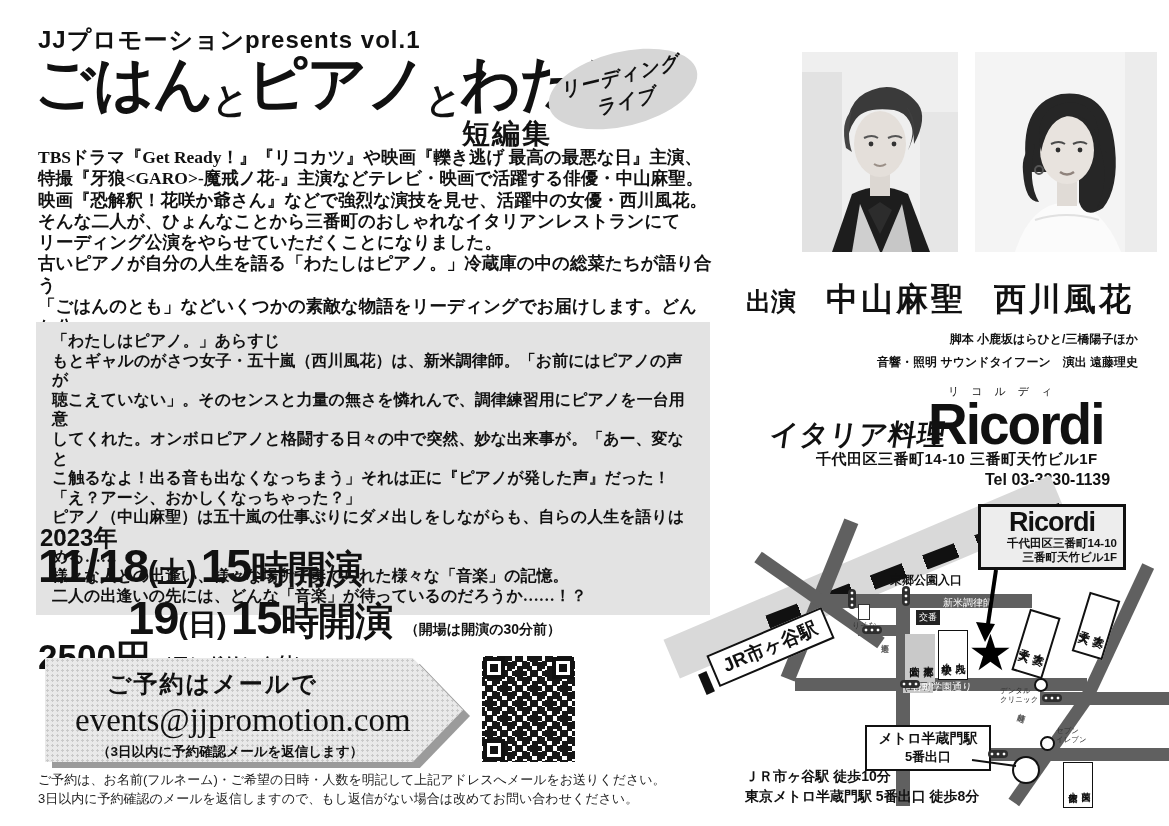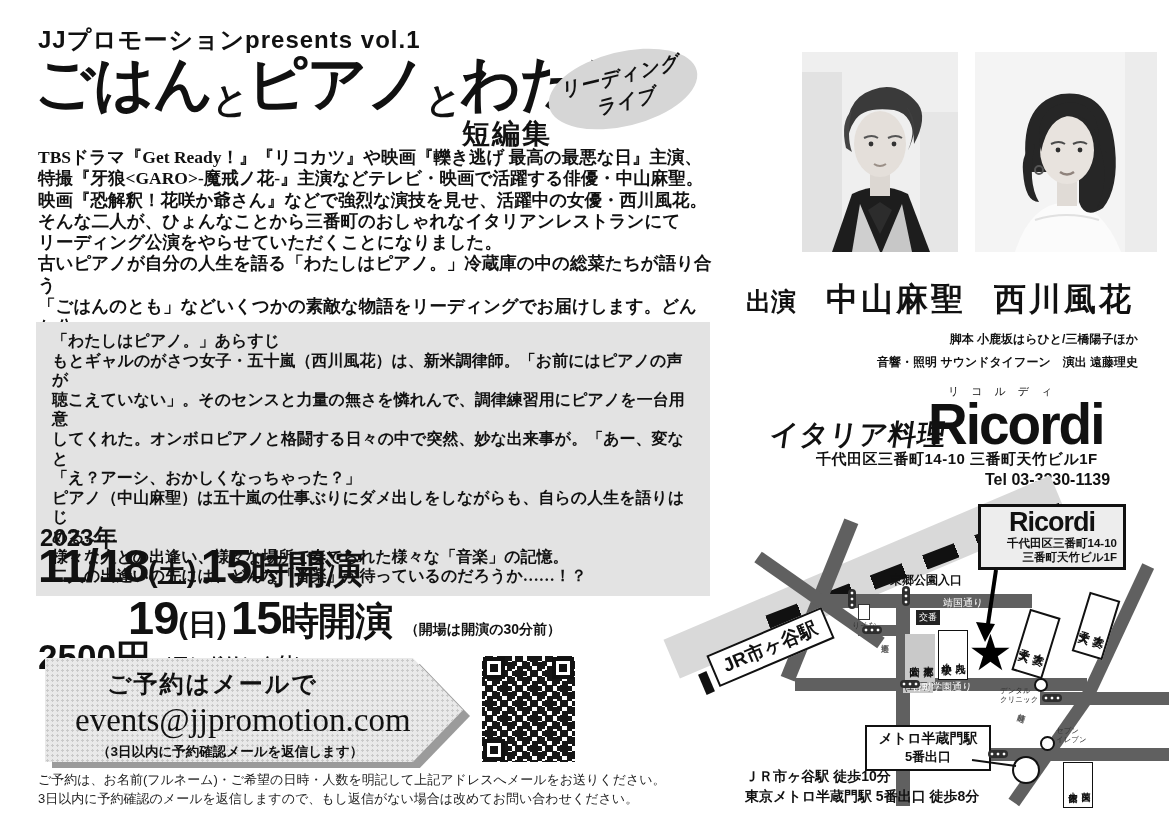--- a/index.html
+++ b/index.html
@@ -107,20 +107,21 @@
   <div>古いピアノが自分の人生を語る「わたしはピアノ。」冷蔵庫の中の総菜たちが語り合う</div>
   <div>「ごはんのとも」などいくつかの素敵な物語をリーディングでお届けします。どんな公</div>
   <div>演になるのか私たちも不安ですが（笑）、我々の挑戦をぜひ目撃においでください！！！</div>
 </div>
 
 <div class="abs syn serif" style="left:36px;top:322px">
   <div>「わたしはピアノ。」あらすじ</div>
   <div>もとギャルのがさつ女子・五十嵐（西川風花）は、新米調律師。「お前にはピアノの声が</div>
   <div>聴こえていない」。そのセンスと力量の無さを憐れんで、調律練習用にピアノを一台用意</div>
   <div>してくれた。オンボロピアノと格闘する日々の中で突然、妙な出来事が。「あー、変なと</div>
+  <div>こ触るなよ！出る音も出なくなっちまう」それは正に『ピアノが発した声』だった！</div>
   <div>「え？アーシ、おかしくなっちゃった？」</div>
   <div>ピアノ（中山麻聖）は五十嵐の仕事ぶりにダメ出しをしながらも、自らの人生を語りはじ</div>
   <div>める……</div>
   <div>様々な人との出逢い、様々な場所で奏でられた様々な「音楽」の記憶。</div>
   <div>二人の出逢いの先には、どんな「音楽」が待っているのだろうか……！？</div>
 </div>
 
 <div class="abs year" style="left:40px;top:522px">2023年</div>
 
 <div class="abs" style="left:38px;top:538px;white-space:nowrap">
@@ -232,21 +233,21 @@
   <div class="jrbox" style="left:8px;top:130px;transform:rotate(-23deg)">JR市ヶ谷駅</div>
   <div style="position:absolute;left:2px;top:172px;width:9px;height:22px;background:#111;transform:rotate(-23deg)"></div>
 
   <div class="infobox" style="left:278px;top:4px;width:148px;height:66px">
     <div class="nm">Ricordi</div>
     <div class="ad">千代田区三番町14-10</div>
     <div class="ad">三番町天竹ビル1F</div>
   </div>
 
   <div class="maplabel" style="left:190px;top:72px;font-size:12px;font-weight:700">東郷公園入口</div>
-  <div class="maplabel" style="left:243px;top:96px;font-size:10px;color:#fff">靖国通り</div>
+  <div class="maplabel" style="left:243px;top:96px;font-size:10px;color:#fff">新米調律師</div>
   <div class="maplabel" style="left:216px;top:110px;font-size:9px;color:#fff;background:#222;padding:1px 3px">交番</div>
   <div style="position:absolute;left:158px;top:104px;width:10px;height:14px;border:1.5px solid #333;background:#fff"></div>
   <div class="maplabel" style="left:152px;top:120px;font-size:8px;color:#333">りそな</div>
   <div class="maplabel" style="left:178px;top:138px;font-size:8px;color:#555;writing-mode:vertical-rl;text-orientation:upright">東郷通</div>
 
   <div class="vbox" style="left:205px;top:134px;width:30px;height:48px;background:#c9c9c9;font-size:10px;padding-top:2px">
     <span>東郷</span>
     <span>公園</span>
   </div>
   <div class="maplabel" style="left:203px;top:183px;font-size:7px;background:#c9c9c9;padding:0 2px">(工事中)</div>

